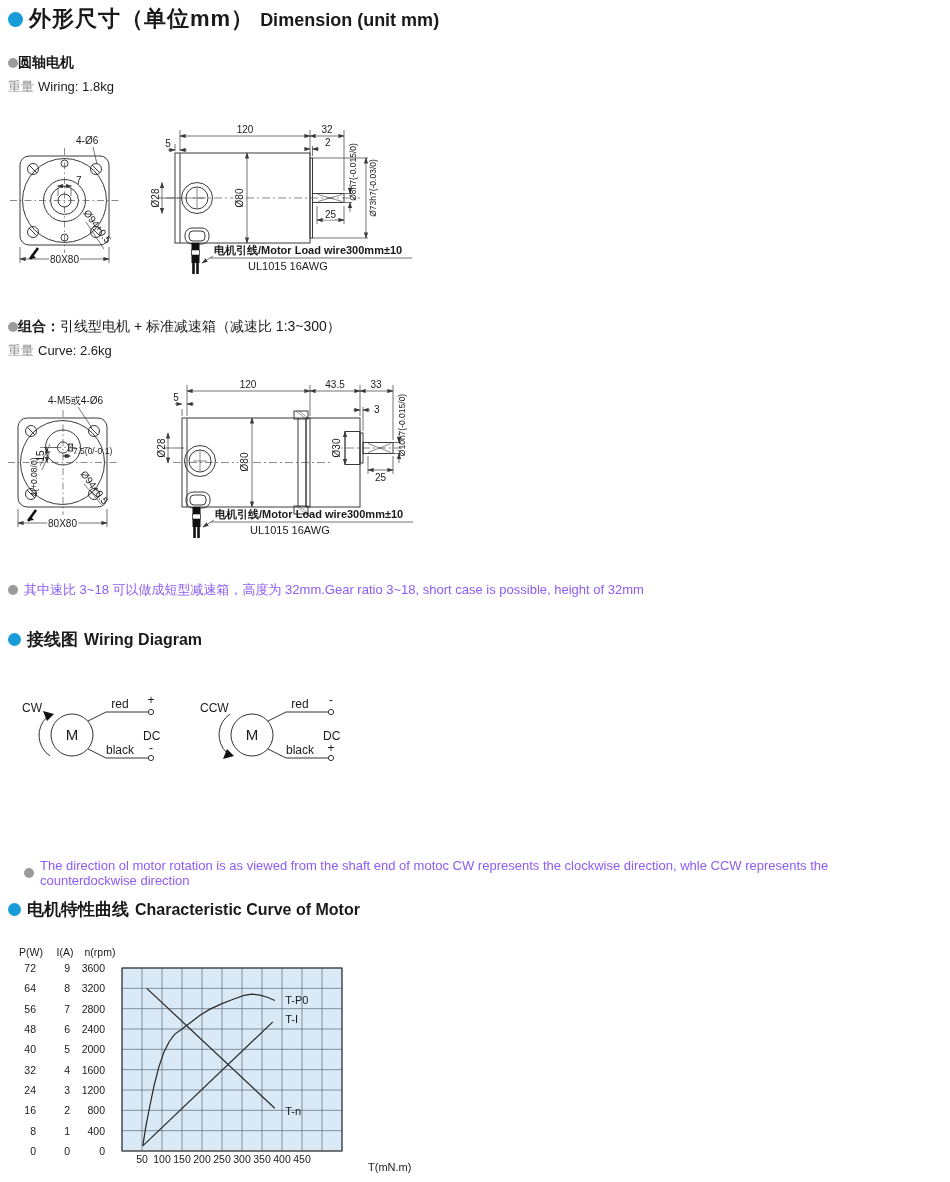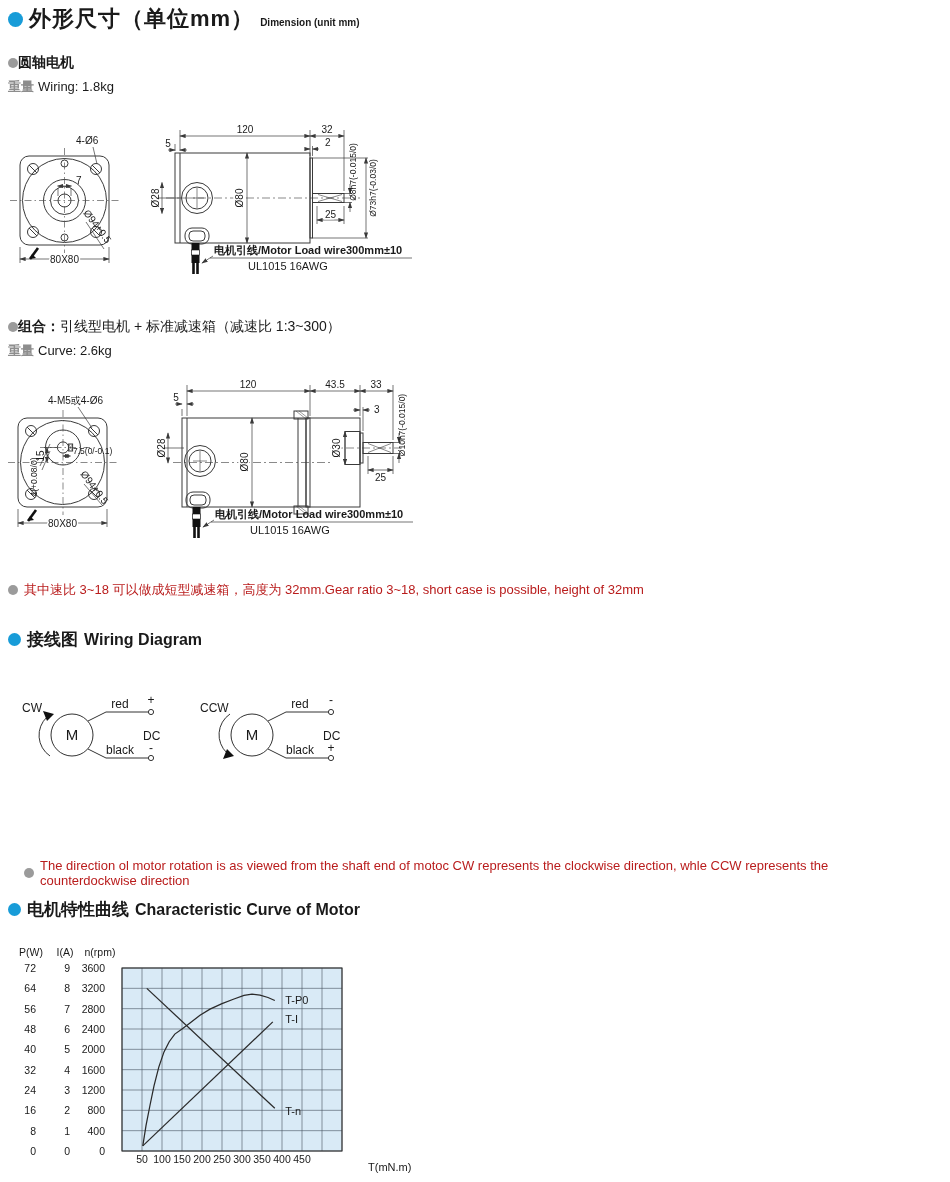--- a/index.html
+++ b/index.html
@@ -8,27 +8,27 @@
 
   .abs { position:absolute; }
 
   
   .h-main { display:flex; align-items:baseline; gap:6px; }
   .dot { display:inline-block; border-radius:50%; flex:none; align-self:center; }
   .dot-blue-lg { width:15px; height:15px; background:#189cd8; }
   .dot-blue { width:13px; height:13px; background:#189cd8; }
   .dot-gray { width:10px; height:10px; background:#9b9b9b; }
   .t-zh-xl { font-size:22px; font-weight:bold; letter-spacing:1px; }
-  .t-en-lg { font-size:10px; font-weight:bold; }
+  .t-en-lg { font-size:18px; font-weight:bold; }
   .t-zh-md { font-size:17px; font-weight:bold; }
   .t-en-md { font-size:16px; font-weight:bold; }
   .sub-h { display:flex; align-items:center; font-size:14px; font-weight:bold; }
-  .note { display:flex; align-items:center; gap:6px; font-size:13px; color:#b91c1c; }
+  .note { display:flex; align-items:center; gap:6px; font-size:13px; color:#8b5cf6; }
   .weight { font-size:13px; }
-  .weight .wlab { color:#8d8d8d; font-weight:bold; margin-right:4px; }
+  .weight .wlab { color:#8d8d8d; font-weight:normal; margin-right:4px; }
 
   svg text { font-family:"Liberation Sans", "DejaVu Sans", sans-serif; fill:#1a1a1a; }
   .dim { font-size:10px; }
   .dim-sm { font-size:8.5px; }
   .halo { paint-order:stroke; stroke:#ffffff; stroke-width:3px; }
   .wire-zh { font-size:11px; font-weight:bold; }
   .wire-en { font-size:11px; }
   .wd-lbl { font-size:12px; }
   .wd-m { font-size:15px; }
 </style>

